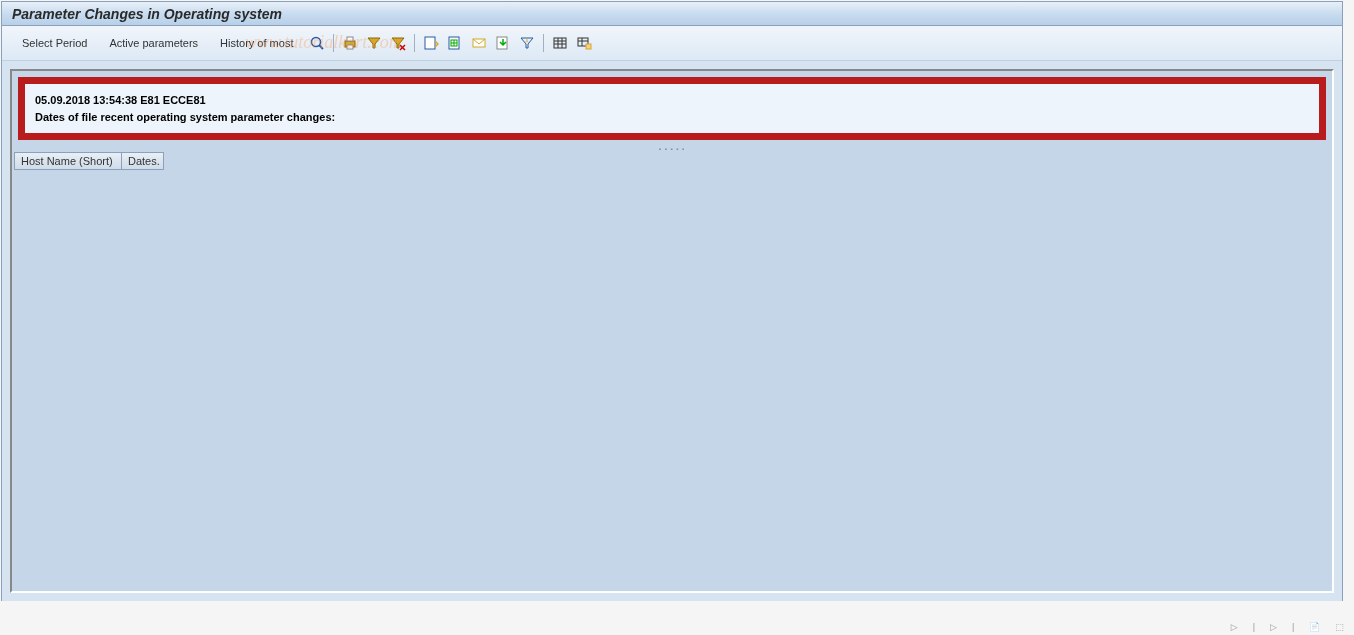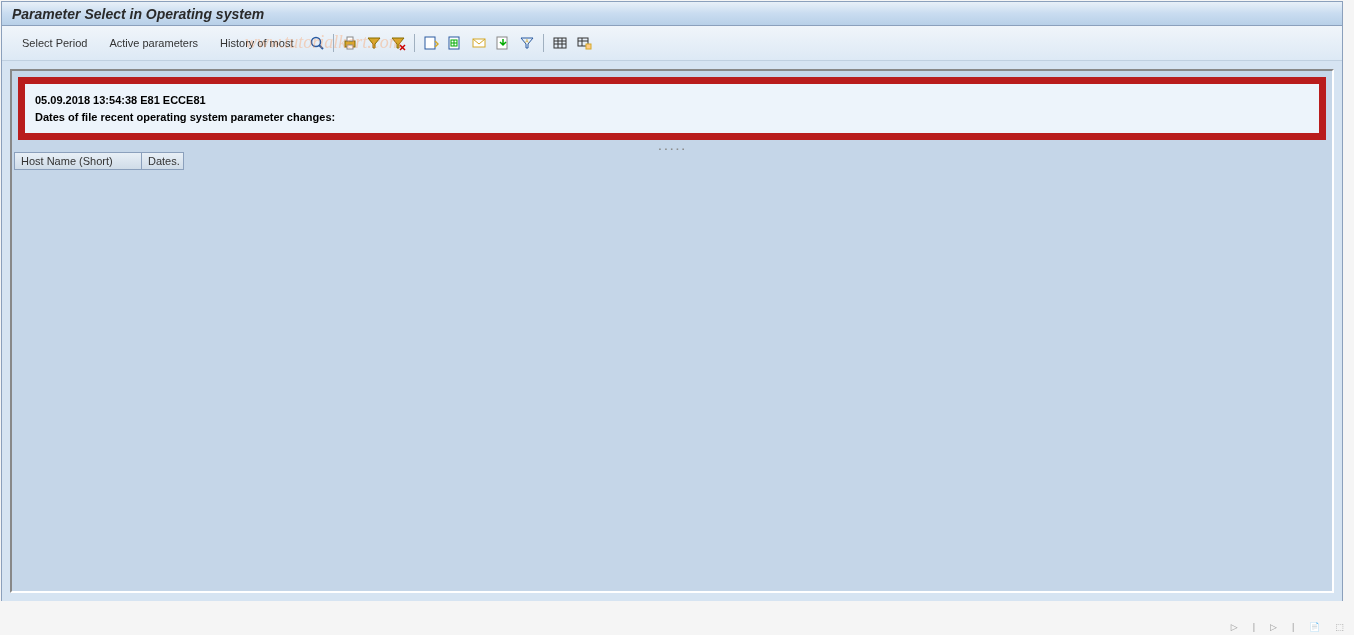--- a/index.html
+++ b/index.html
@@ -154,21 +154,21 @@
       align-items: center;
       gap: 2px;
     }
   </style>
 </head>
 <body>
 
 <div class="window">
 
   <div class="title-bar">
-    <span class="title-text">Parameter Select in Operating system</span>
+    <span class="title-text">Parameter Changes in Operating system</span>
   </div>
 
   <div class="toolbar-area">
     <div class="toolbar">
       <span class="toolbar-text-btn">Select Period</span>
       <span class="toolbar-text-btn">Active parameters</span>
       <span class="toolbar-text-btn">History of most</span>
 
       <div class="toolbar-icon">
         <svg viewBox="0 0 16 16">
@@ -253,21 +253,21 @@
   <div class="watermark">www.tutorialkart.com</div>
 
   <div class="content-area">
     <div class="inner-panel">
       <div class="info-box">
         <div>05.09.2018  13:54:38  E81  ECCE81</div>
         <div>Dates of file recent operating system parameter changes:</div>
       </div>
       <div class="grip">▪ ▪ ▪ ▪ ▪</div>
       <div class="table-header">
-        <div class="th-cell" style="width:128px">Host Name (Short)</div>
+        <div class="th-cell" style="width:108px">Host Name (Short)</div>
         <div class="th-cell" style="width:42px;border-left:none">Dates.</div>
       </div>
       <div class="table-body"></div>
     </div>
   </div>
 </div>
 
 <div class="bottom-bar">
   <span class="bottom-item">▷</span>
   <span class="bottom-item">|</span>

